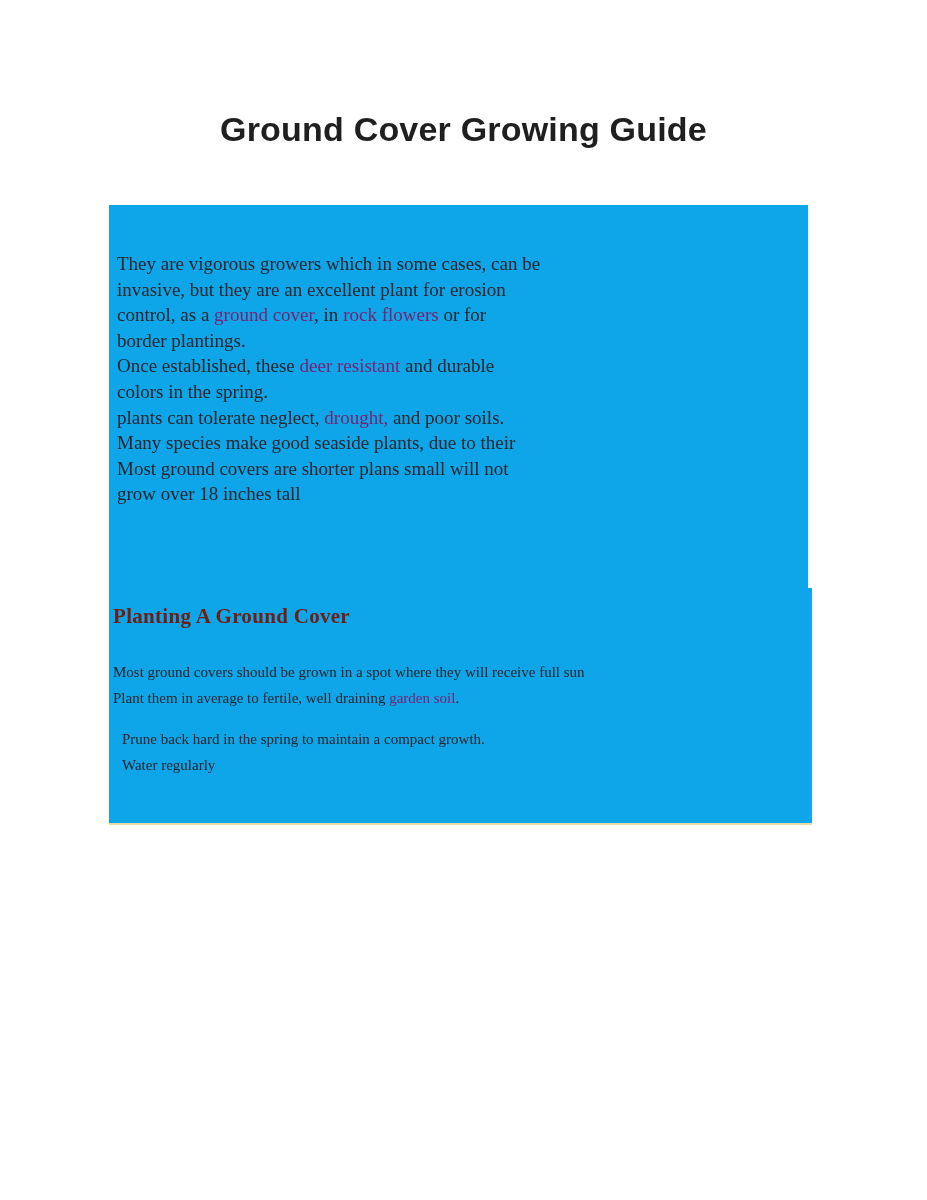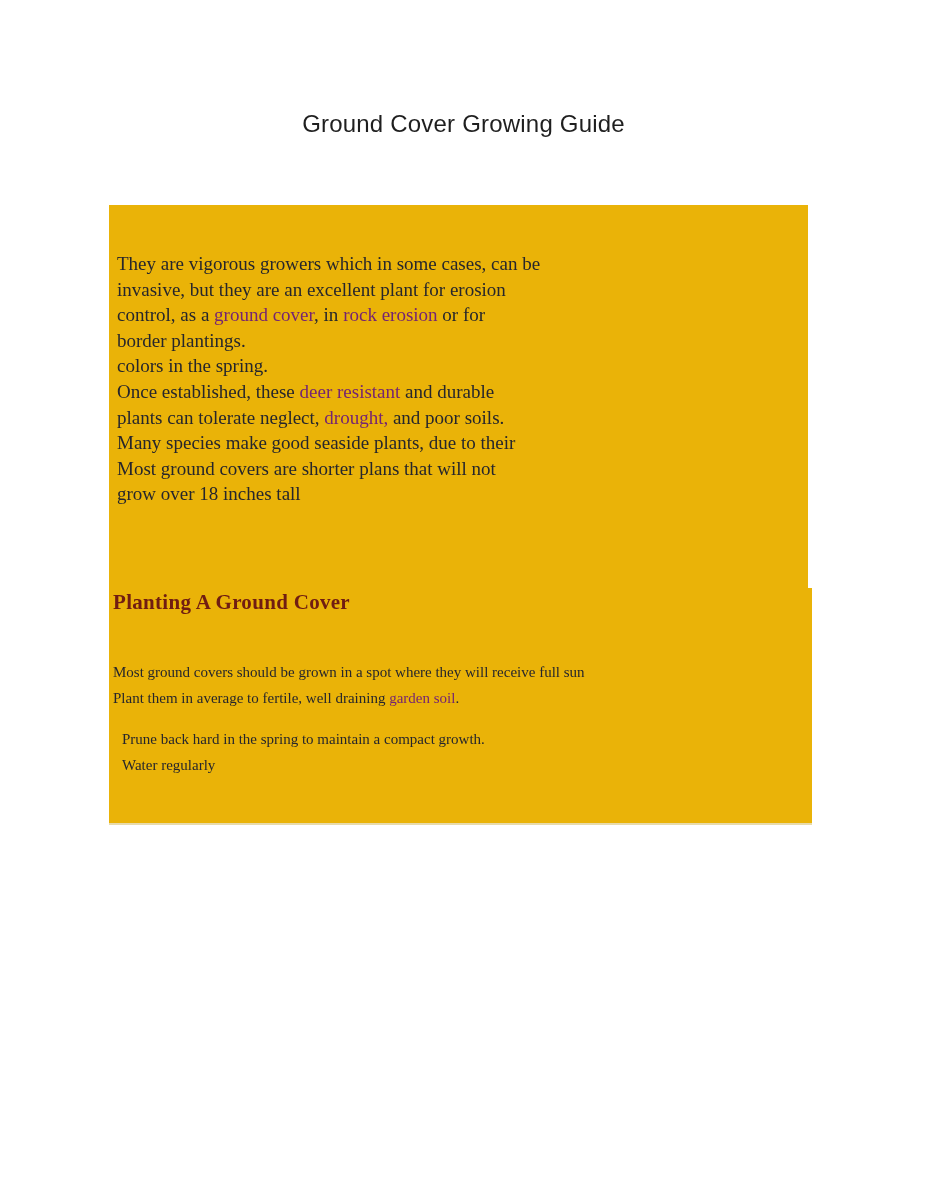--- a/index.html
+++ b/index.html
@@ -13,29 +13,29 @@
   }
   .page { position: relative; width: 927px; height: 1200px; }
 
   .doc-title {
     position: absolute;
     top: 110px;
     left: 0;
     width: 100%;
     text-align: center;
     font-family: "Liberation Sans", sans-serif;
-    font-size: 24px;
-    font-weight: 400;
+    font-size: 34px;
+    font-weight: 700;
     color: #1f1f1f;
     letter-spacing: 0.2px;
   }
 
   .panel {
     position: absolute;
-    background: #eab308;
+    background: #0ea5e9;
   }
   .panel-top {
     left: 109px;
     top: 205px;
     width: 699px;
     height: 383px;
   }
   .panel-bottom {
     left: 109px;
     top: 588px;
@@ -49,21 +49,21 @@
     left: 8px;
     top: 46px;
     font-size: 19px;
     line-height: 25.6px;
     color: #26262c;
   }
 
   .section-heading {
     position: absolute;
     left: 4px;
-    top: 2px;
+    top: 16px;
     font-size: 21px;
     font-weight: 700;
     color: #701d12;
     letter-spacing: 0.3px;
   }
 
   .planting-text {
     position: absolute;
     left: 4px;
     top: 72px;
@@ -85,27 +85,27 @@
 <body>
 
 <div class="page">
 
   <div class="doc-title">Ground Cover Growing Guide</div>
 
   <div class="panel panel-top">
     <div class="intro-text">
         <div class="text-line"><span>They are vigorous growers which in some cases, can be</span></div>
         <div class="text-line"><span>invasive, but they are an excellent plant for erosion</span></div>
-        <div class="text-line"><span>control, as a </span><span class="inline-link">ground cover</span><span>, in </span><span class="inline-link">rock erosion</span><span> or for</span></div>
+        <div class="text-line"><span>control, as a </span><span class="inline-link">ground cover</span><span>, in </span><span class="inline-link">rock flowers</span><span> or for</span></div>
         <div class="text-line"><span>border plantings.</span></div>
+        <div class="text-line"><span>Once established, these </span><span class="inline-link">deer resistant</span><span> and durable</span></div>
         <div class="text-line"><span>colors in the spring.</span></div>
-        <div class="text-line"><span>Once established, these </span><span class="inline-link">deer resistant</span><span> and durable</span></div>
         <div class="text-line"><span>plants can tolerate neglect, </span><span class="inline-link">drought,</span><span> and poor soils.</span></div>
         <div class="text-line"><span>Many species make good seaside plants, due to their</span></div>
-        <div class="text-line"><span>Most ground covers are shorter plans that will not</span></div>
+        <div class="text-line"><span>Most ground covers are shorter plans small will not</span></div>
         <div class="text-line"><span>grow over 18 inches tall</span></div>
       </div>
   </div>
 
   <div class="panel panel-bottom">
     <div class="section-heading">Planting A Ground Cover</div>
     <div class="planting-text">
         <div class="text-line"><span>Most ground covers should be grown in a spot where they will receive full sun</span></div>
         <div class="text-line"><span>Plant them in average to fertile, well draining </span><span class="inline-link">garden soil</span><span>.</span></div>
         <div class="text-line indent gap"><span>Prune back hard in the spring to maintain a compact growth.</span></div>

